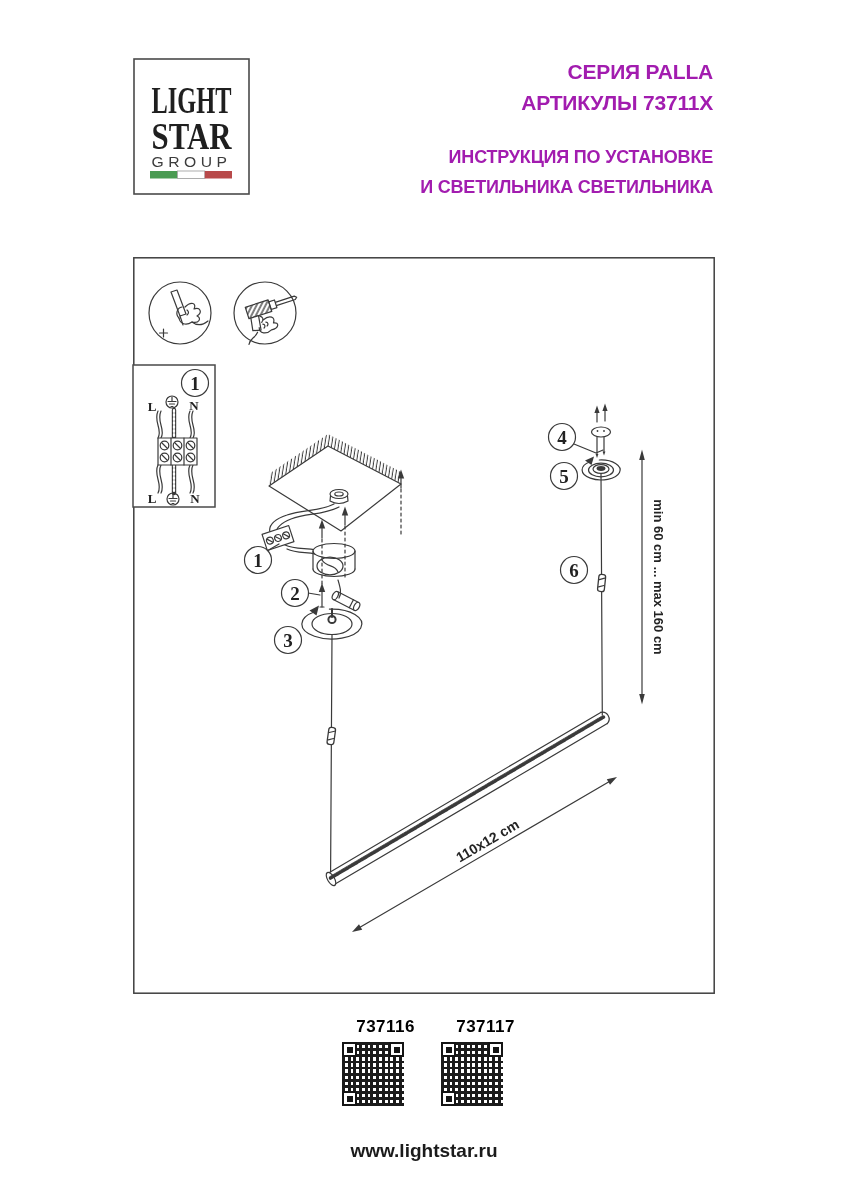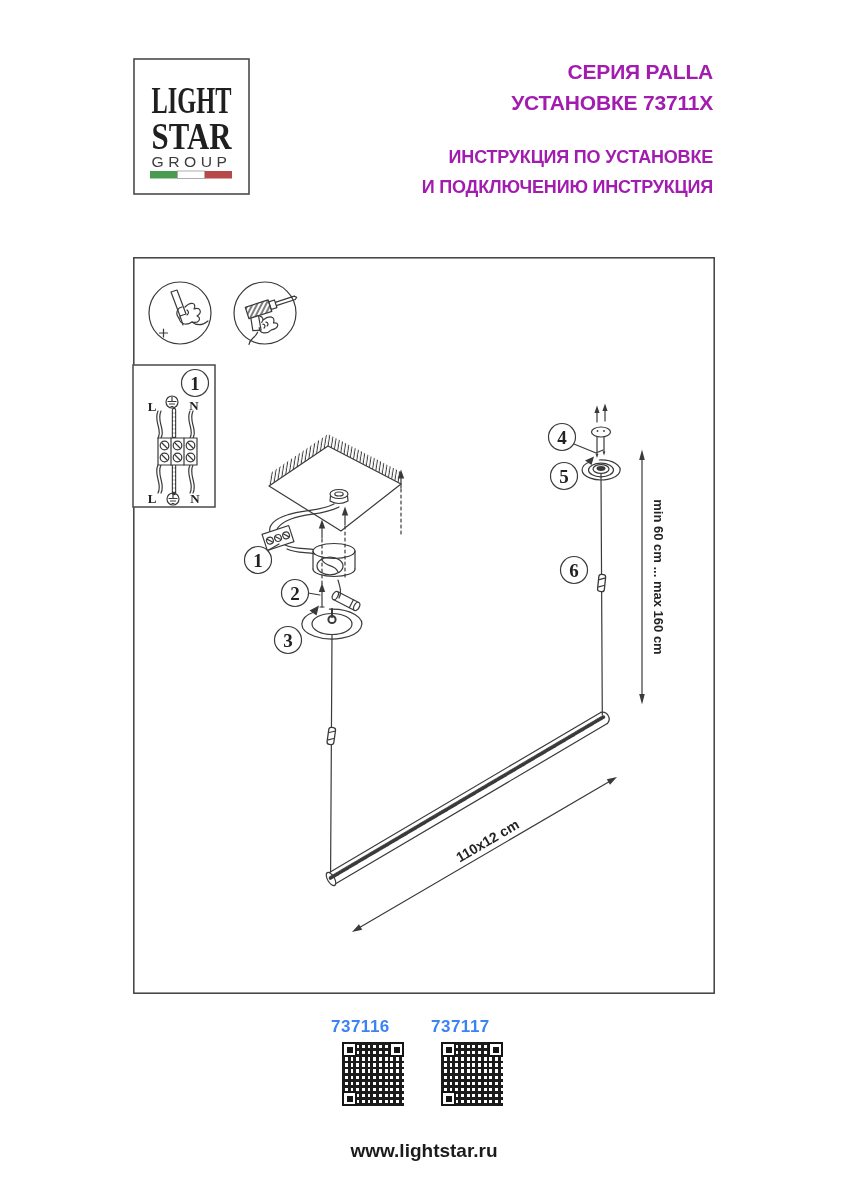--- a/index.html
+++ b/index.html
@@ -5,22 +5,22 @@
   html,body{margin:0;padding:0;background:#e8e8e8;}
   .page{position:relative;width:848px;height:1200px;background:#ffffff;margin:0 auto;
         font-family:"Liberation Sans",sans-serif;color:#1d1d1d;overflow:hidden;}
   
   .hdr{position:absolute;top:56px;right:135px;text-align:right;font-weight:bold;
        color:#a21caf;letter-spacing:-0.2px;}
   .hdr .s{font-size:21px;line-height:31px;}
   .hdr .big{font-size:18px;line-height:30px;}
   .hdr .gap{height:24px;}
   
-  .qr-label{position:absolute;top:1017px;width:84px;text-align:left;font-size:17px;
-            font-weight:bold;letter-spacing:.5px;color:#3b82f6;}
+  .qr-label{position:absolute;top:1017px;width:84px;text-align:right;font-size:17px;
+            font-weight:bold;letter-spacing:.5px;color:#000000;}
   .qr{position:absolute;width:62px;height:64px;top:1042px;background:
       repeating-linear-gradient(90deg,#1b1b1b 0 2.8px,transparent 2.8px 5.7px),
       repeating-linear-gradient(0deg,#1b1b1b 0 2.8px,#fff 2.8px 6.1px);}
   .qr .f{position:absolute;width:15px;height:15px;box-sizing:border-box;
          background:#fff;border:2.8px solid #151515;}
   .qr .f::after{content:"";position:absolute;left:2.5px;top:2.5px;width:6.5px;height:6.5px;background:#151515;}
   .qr .tl{left:0;top:0;} .qr .tr{right:0;top:0;} .qr .bl{left:0;bottom:0;}
   .site{position:absolute;top:1140px;left:0;width:100%;text-align:center;
         font-size:19px;font-weight:bold;color:#1b1b1b;}
   
@@ -47,24 +47,24 @@
     <text x="58.5" y="109" text-anchor="middle" textLength="80" lengthAdjust="spacingAndGlyphs" style="font-family:'Liberation Sans',sans-serif;font-size:14px;letter-spacing:4px;fill:#3c3c3c">GROUP</text>
     <g>
       <rect x="17" y="113" width="27.4" height="7.5" fill="#4a9b52"></rect>
       <rect x="44.4" y="113" width="27.4" height="7.5" fill="#ffffff" stroke="#9a9a9a" stroke-width="0.8"></rect>
       <rect x="71.8" y="113" width="27.2" height="7.5" fill="#b8494a"></rect>
     </g>
   </svg>
 
   <div class="hdr">
     <div class="s">СЕРИЯ PALLA</div>
-    <div class="s">УСТАНОВКЕ 73711X</div>
+    <div class="s">АРТИКУЛЫ 73711X</div>
     <div class="gap"></div>
     <div class="big">ИНСТРУКЦИЯ ПО УСТАНОВКЕ</div>
-    <div class="big">И ПОДКЛЮЧЕНИЮ ИНСТРУКЦИЯ</div>
+    <div class="big">И СВЕТИЛЬНИКА СВЕТИЛЬНИКА</div>
   </div>
 
   <svg style="left:133px;top:257px" width="582" height="737" viewBox="0 0 582 737">
     <defs>
       <pattern id="hv" width="3.4" height="9" patternUnits="userSpaceOnUse" patternTransform="rotate(9)">
         <line x1="1.2" y1="0" x2="1.2" y2="9" stroke="#3a3a3a" stroke-width="1"></line>
       </pattern>
       <pattern id="hd" width="4" height="4" patternUnits="userSpaceOnUse" patternTransform="rotate(45)">
         <line x1="1" y1="0" x2="1" y2="4" stroke="#3a3a3a" stroke-width="1.3"></line>
       </pattern>

